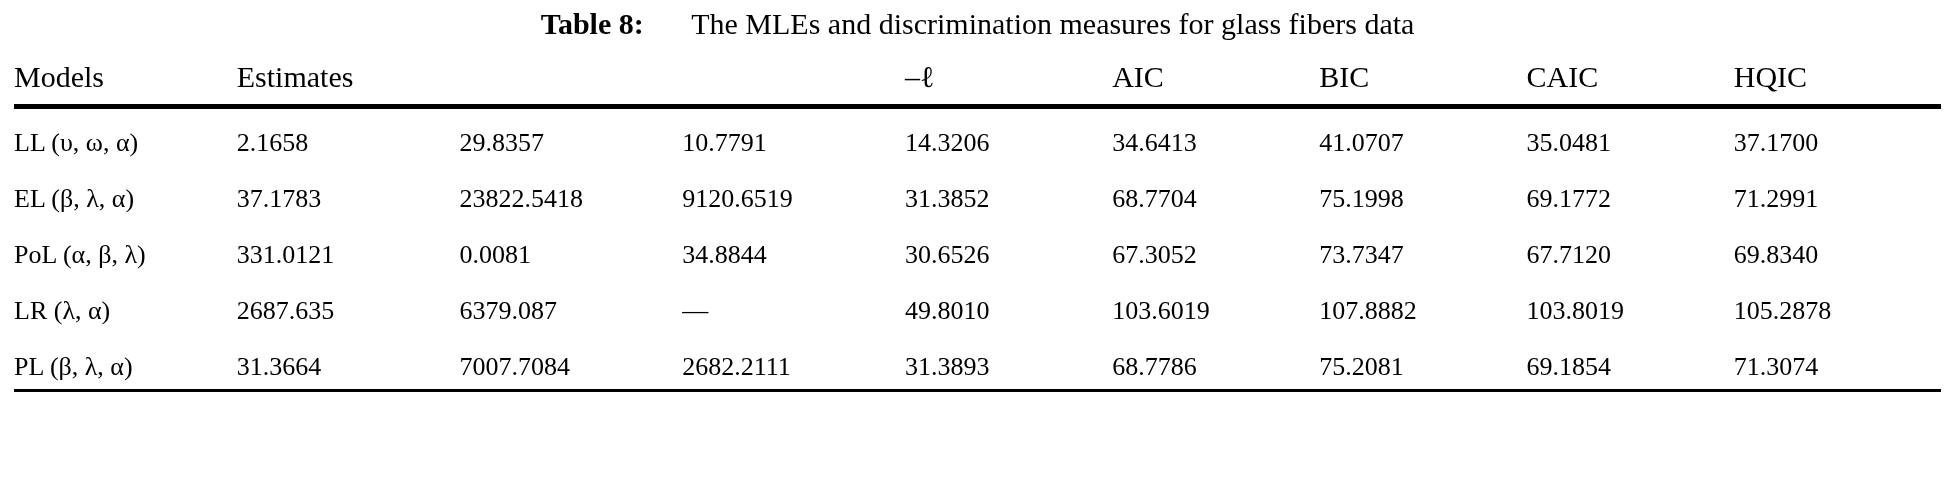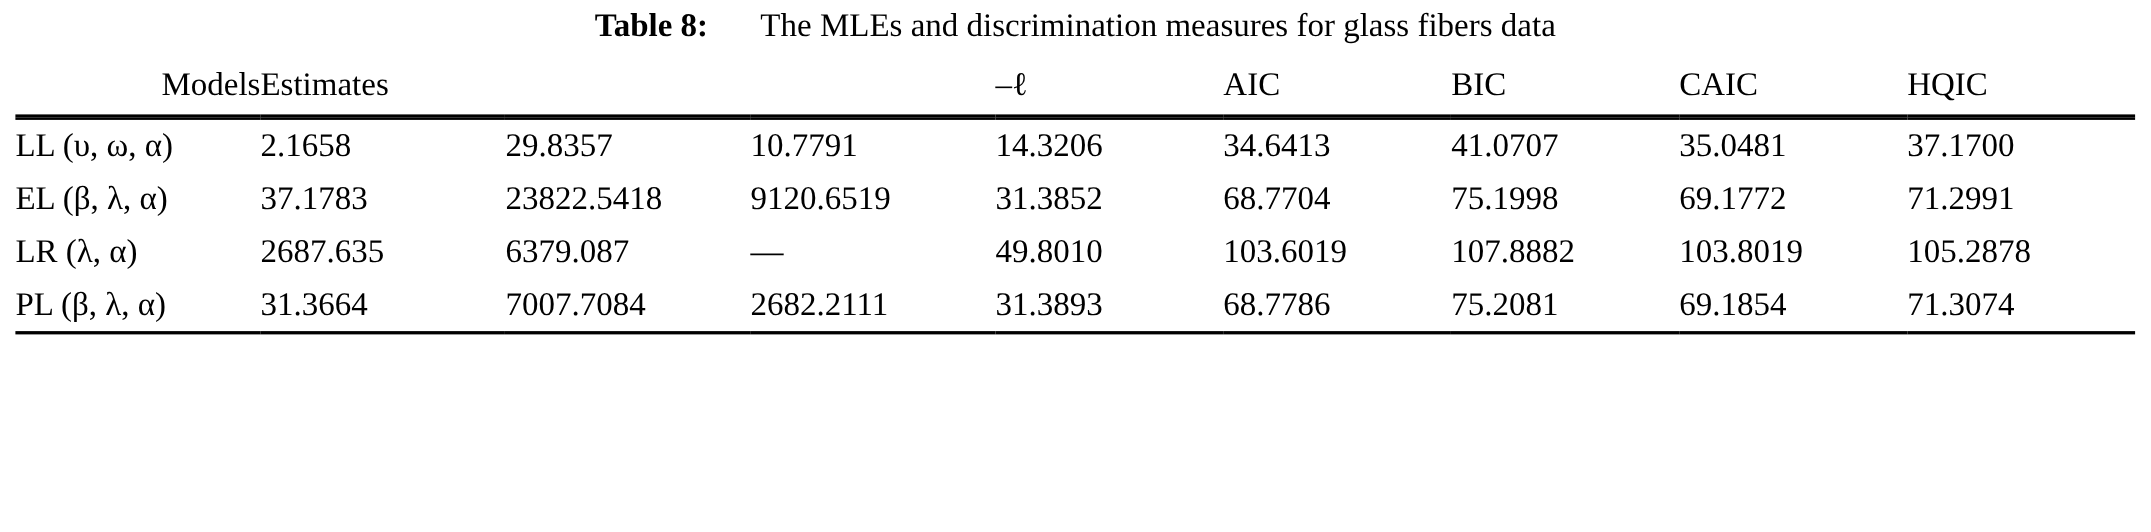--- a/index.html
+++ b/index.html
@@ -57,26 +57,26 @@
     border-top: 3px solid #000;
     height: 0;
     padding: 0;
     font-size: 0;
     line-height: 0;
   }
   thead th {
     font-weight: normal;
     font-size: 30px;
     padding: 8px 0 10px 0;
-    text-align: right;
+    text-align: left;
     white-space: nowrap;
   }
   tbody td {
-    font-size: 30px;
-    padding: 7px 0 7px 0;
+    font-size: 26px;
+    padding: 19px 0 7px 0;
     text-align: left;
     white-space: nowrap;
     vertical-align: baseline;
   }
   .col-model { width: 215px; }
   .col-e1 { width: 215px; }
   .col-e2 { width: 215px; }
   .col-e3 { width: 215px; }
   .col-l  { width: 200px; }
   .col-aic { width: 200px; }
@@ -156,20 +156,31 @@
         <td>37.1783</td>
         <td>23822.5418</td>
         <td>9120.6519</td>
         <td>31.3852</td>
         <td>68.7704</td>
         <td>75.1998</td>
         <td>69.1772</td>
         <td>71.2991</td>
       </tr>
 
+      <tr>
+        <td>PoL (α, β, λ)</td>
+        <td>331.0121</td>
+        <td>0.0081</td>
+        <td>34.8844</td>
+        <td>30.6526</td>
+        <td>67.3052</td>
+        <td>73.7347</td>
+        <td>67.7120</td>
+        <td>69.8340</td>
+      </tr>
 
       <tr>
         <td>LR (λ, α)</td>
         <td>2687.635</td>
         <td>6379.087</td>
         <td>—</td>
         <td>49.8010</td>
         <td>103.6019</td>
         <td>107.8882</td>
         <td>103.8019</td>

